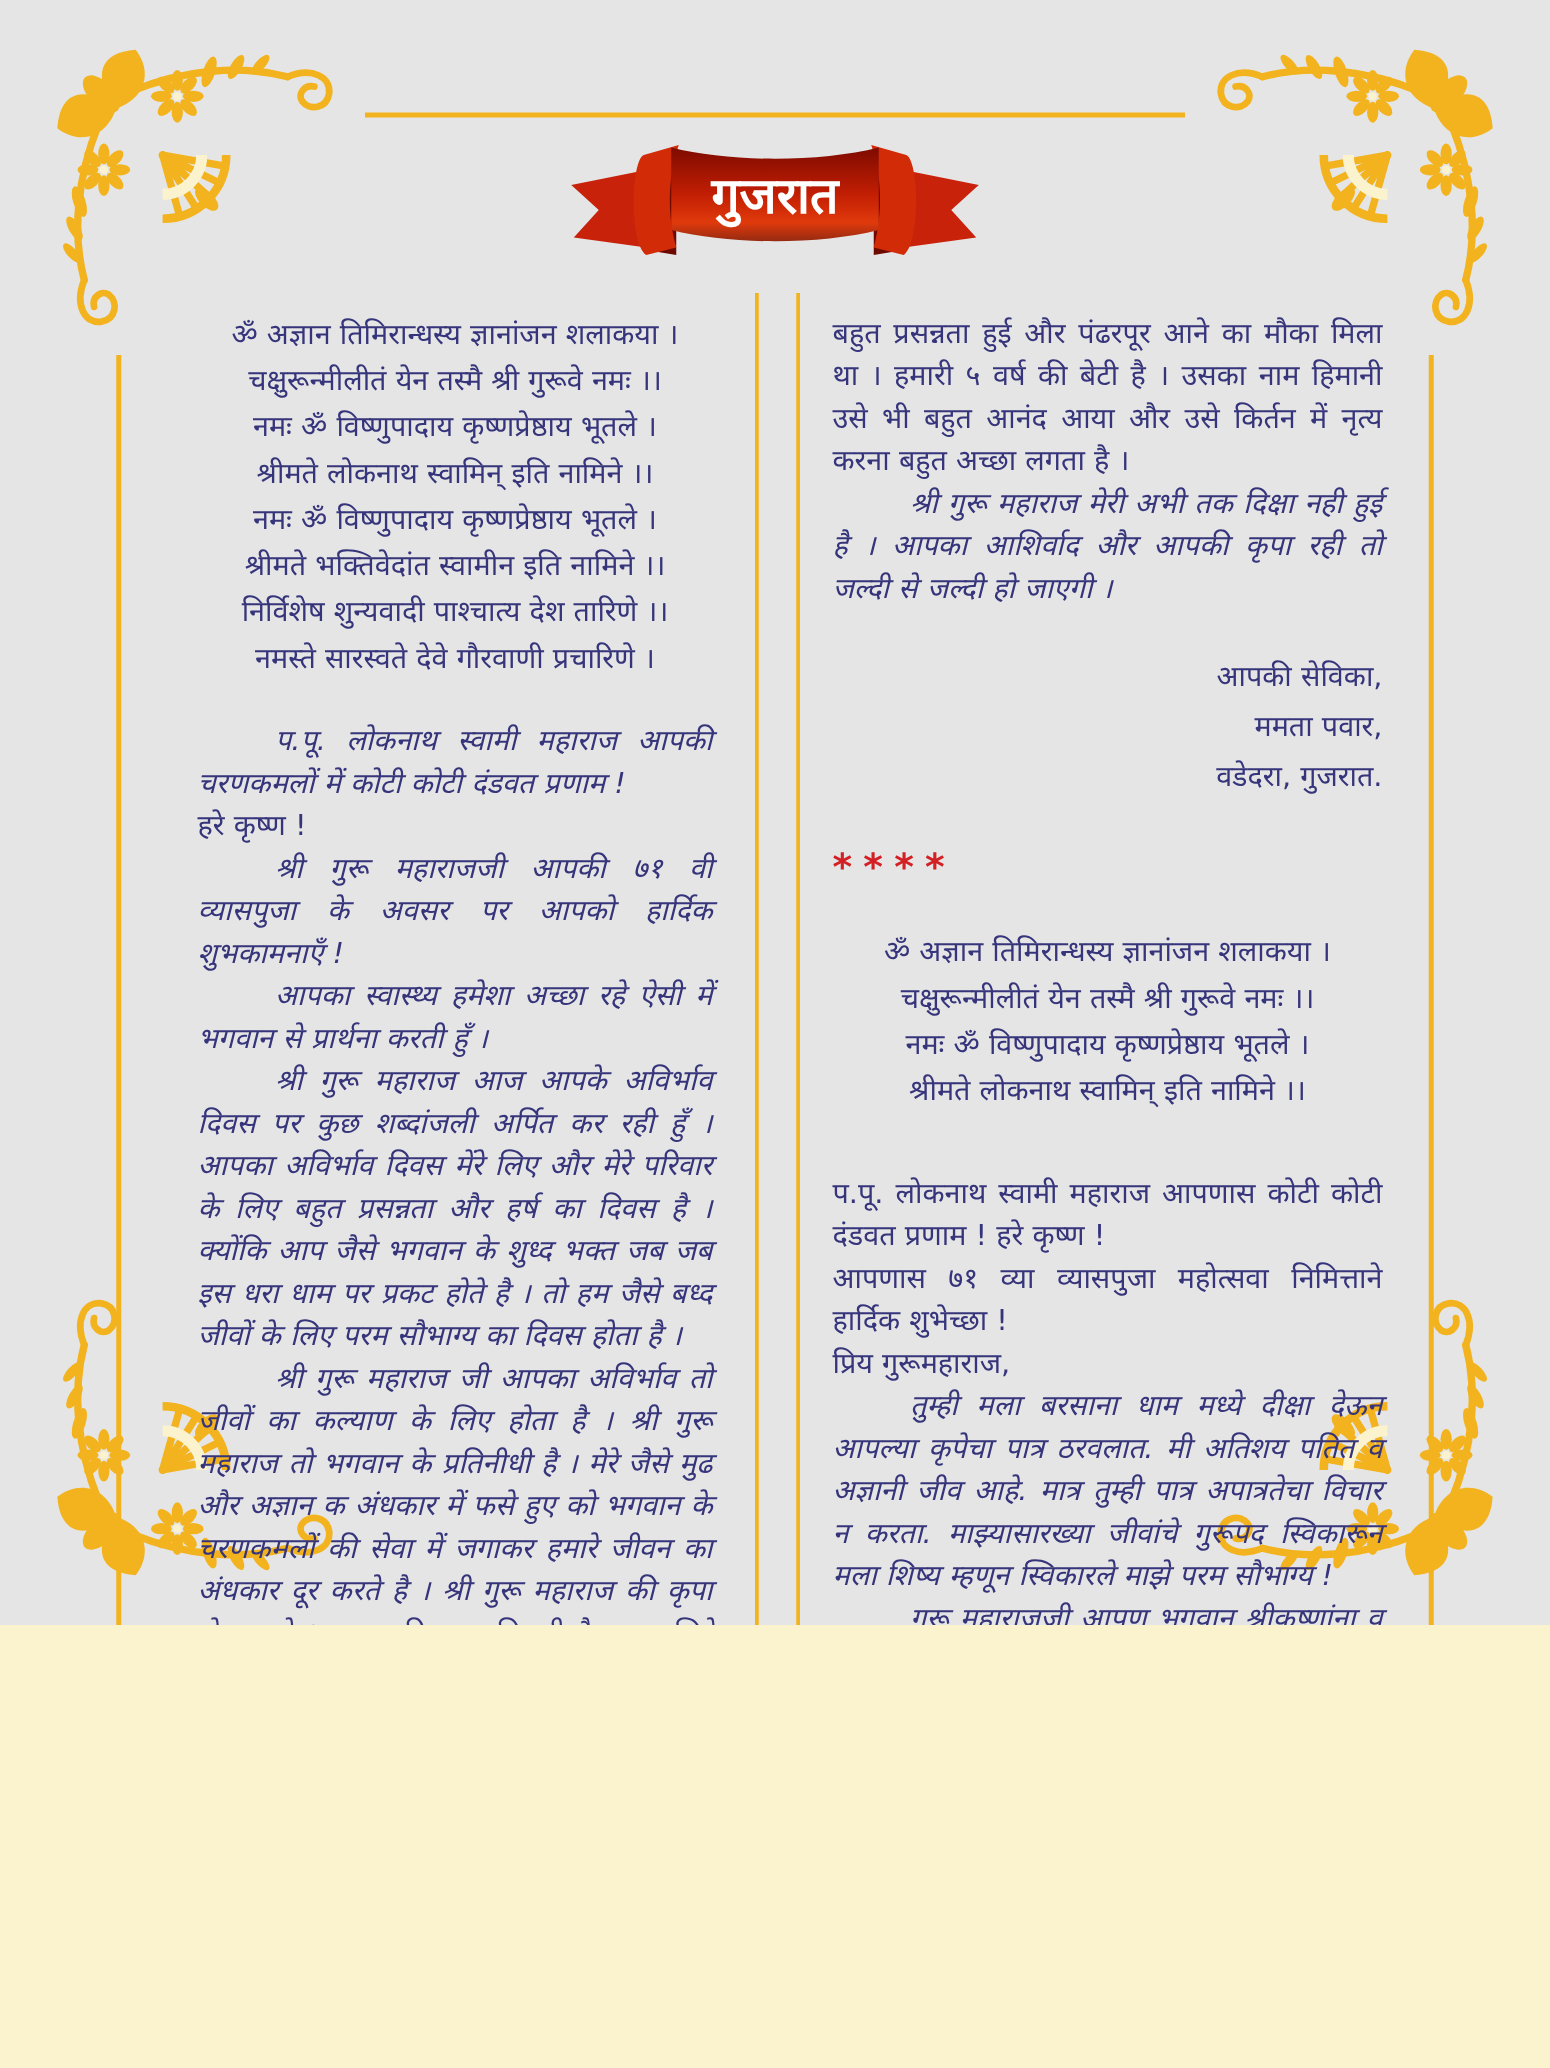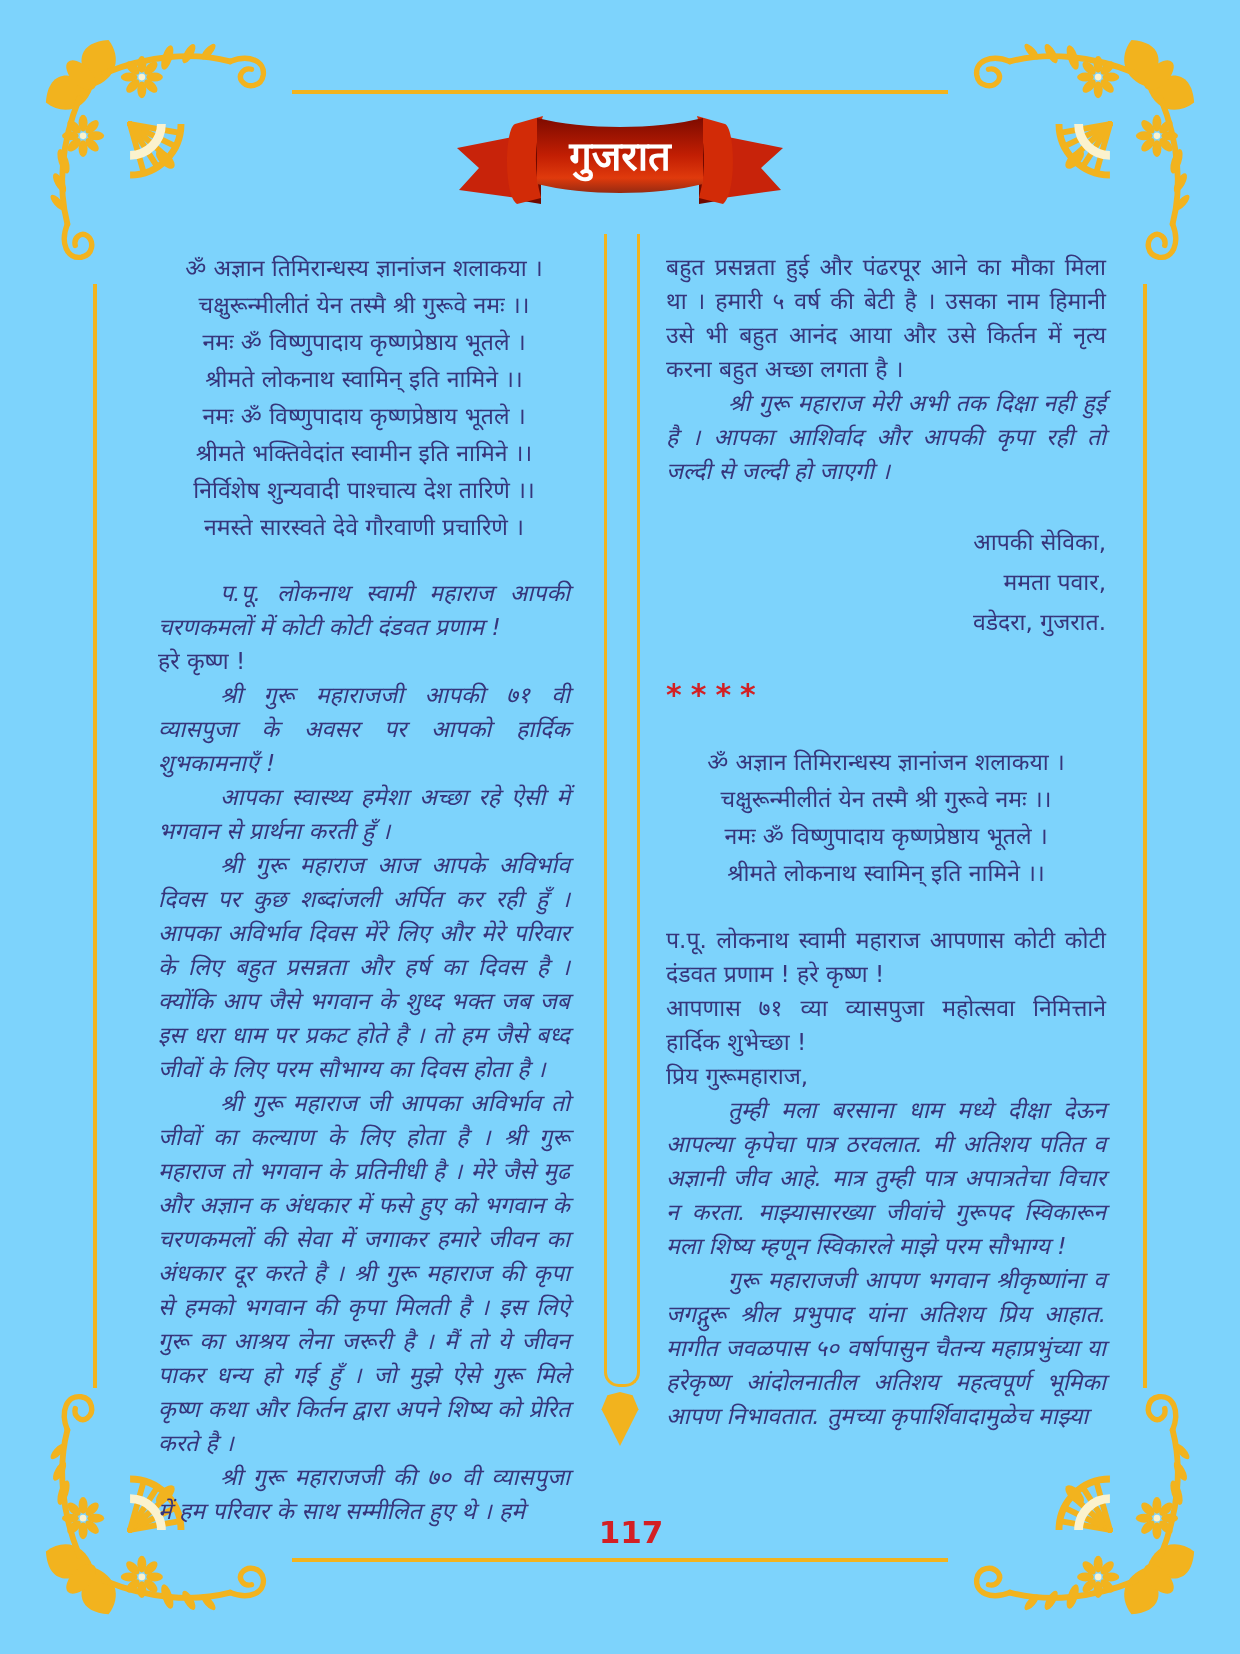--- a/index.html
+++ b/index.html
@@ -1,17 +1,17 @@
 <!DOCTYPE html>
 <html><head>
 <meta charset="utf-8">
 <style>
   html,body{margin:0;padding:0;background:#FBF2CE;}
   .page{
-    position:relative;width:1240px;height:1654px;background:#7dd3fc;
+    position:relative;width:1240px;height:1300px;background:#e5e5e5;
     font-family:"DejaVu Sans",sans-serif;color:#36357B;overflow:hidden;
   }
   
   .frame-line{position:absolute;background:#F2B31E;}
   .frame-top{left:292px;top:90px;width:656px;height:4px;}
   .frame-bottom{left:292px;top:1558px;width:656px;height:4px;}
   .frame-left{left:93px;top:284px;width:4px;height:1104px;}
   .frame-right{left:1143px;top:284px;width:4px;height:1104px;}
   
   .corner{position:absolute;width:235px;height:235px;}
@@ -33,21 +33,21 @@
     clip-path:polygon(50% 100%,6% 32%,20% 6%,50% 0%,80% 6%,94% 32%);
   }
   
   .col{position:absolute;font-size:23px;line-height:34px;text-align:justify;}
   .col.left{left:158px;top:250px;width:412px;}
   .col.right{left:666px;top:250px;width:440px;}
   .shloka{text-align:center;line-height:37px;margin:0 0 30px 0;}
   .right .shloka{margin:32px 0 0 0;}
   .para{margin:0;}
   .para.indent{text-indent:62px;font-style:italic;}
-  .para.mt{margin-top:31px;}
+  .para.mt{margin-top:46px;}
   .signature{margin-top:34px;line-height:40px;text-align:right;}
   .separator-stars{
     margin-top:36px;color:#D32024;font-weight:bold;font-size:30px;
     letter-spacing:9px;text-align:left;
   }
   .page-number{
     position:absolute;left:11px;top:1514px;width:100%;text-align:center;
     color:#D32024;font-weight:bold;font-size:31px;
   }
 </style>

